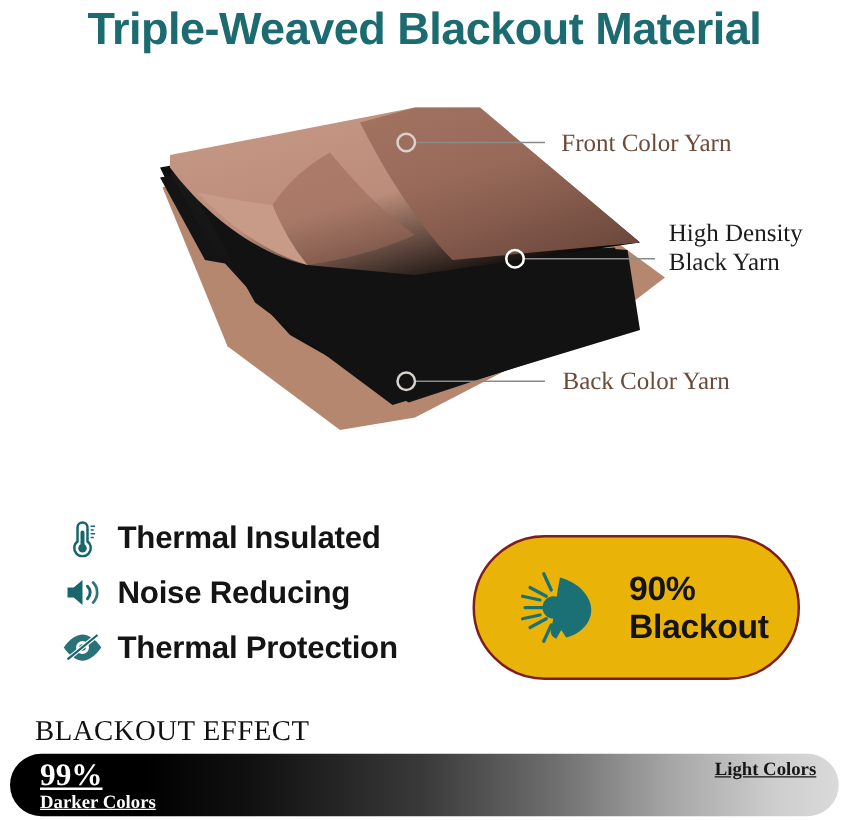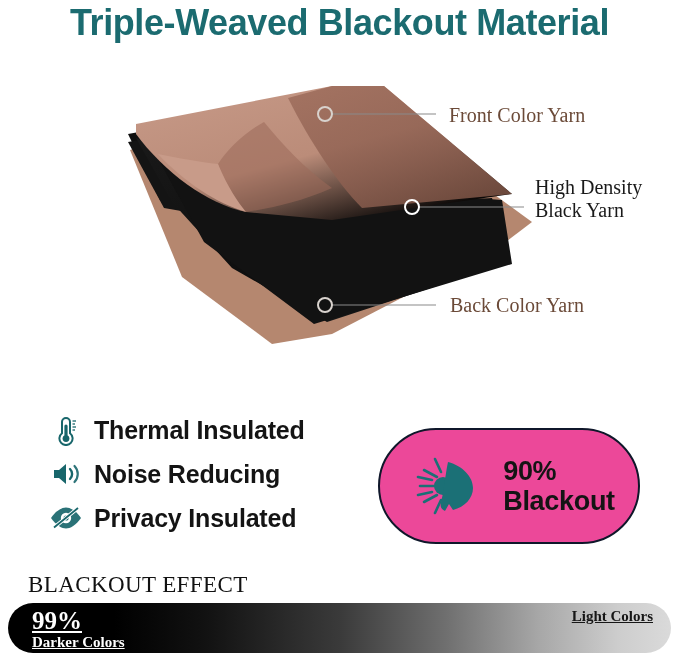--- a/index.html
+++ b/index.html
@@ -100,23 +100,23 @@
     padding-left: 8px;
   }
 
   
   #blackout-badge {
     position: absolute;
     left: 378px;
     top: 428px;
     width: 262px;
     height: 116px;
-    border: 2px solid #0f172a;
+    border: 2px solid #7f1d1d;
     border-radius: 58px;
-    background: #ec4899;
+    background: #eab308;
     display: flex;
     align-items: center;
     justify-content: center;
     gap: 14px;
   }
   #badge-icon-wrap {
     width: 86px;
     min-width: 86px;
     display: flex;
     align-items: center;
@@ -311,21 +311,21 @@
       <span class="feature-icon">
         <svg width="34" height="26" viewBox="0 0 34 26" fill="none" stroke="currentColor">
           <path d="M2 13 C7 5.5 13 2.5 17 2.5 C21 2.5 27 5.5 32 13
                    C27 20.5 21 23.5 17 23.5 C13 23.5 7 20.5 2 13 z" fill="currentColor" stroke="none" opacity="0.92"></path>
           <circle cx="17" cy="13" r="5.2" fill="#ffffff" stroke="none"></circle>
           <circle cx="17" cy="13" r="2.6" fill="currentColor" stroke="none"></circle>
           <line x1="5" y1="22.5" x2="29" y2="3" stroke="#ffffff" stroke-width="3.6"></line>
           <line x1="5" y1="22.5" x2="29" y2="3" stroke="currentColor" stroke-width="1.8"></line>
         </svg>
       </span>
-      <span class="feature-label">Privacy Insulated</span>
+      <span class="feature-label">Thermal Protection</span>
     </div>
   </div>
 
   <div id="blackout-badge">
     <span id="badge-icon-wrap">
       <svg width="78" height="72" viewBox="0 0 78 72" fill="none" stroke="currentColor">
 
         <g stroke-width="2.6" stroke-linecap="round">
           <line x1="28" y1="36" x2="13" y2="36"></line>
           <line x1="30" y1="27" x2="17" y2="20"></line>

